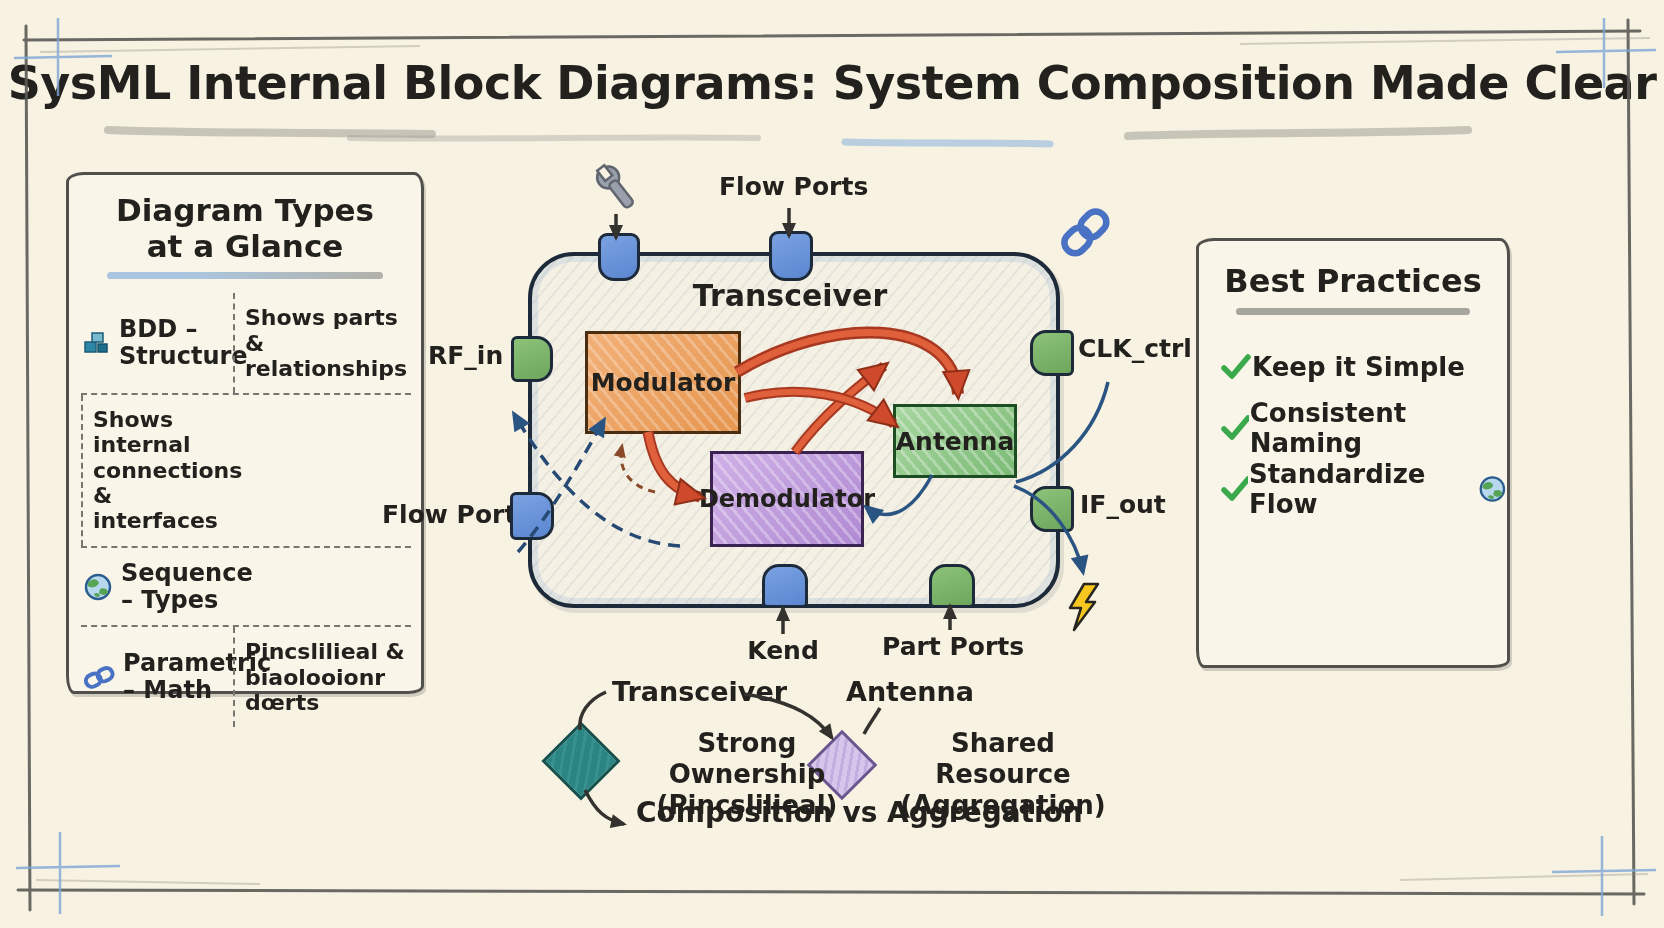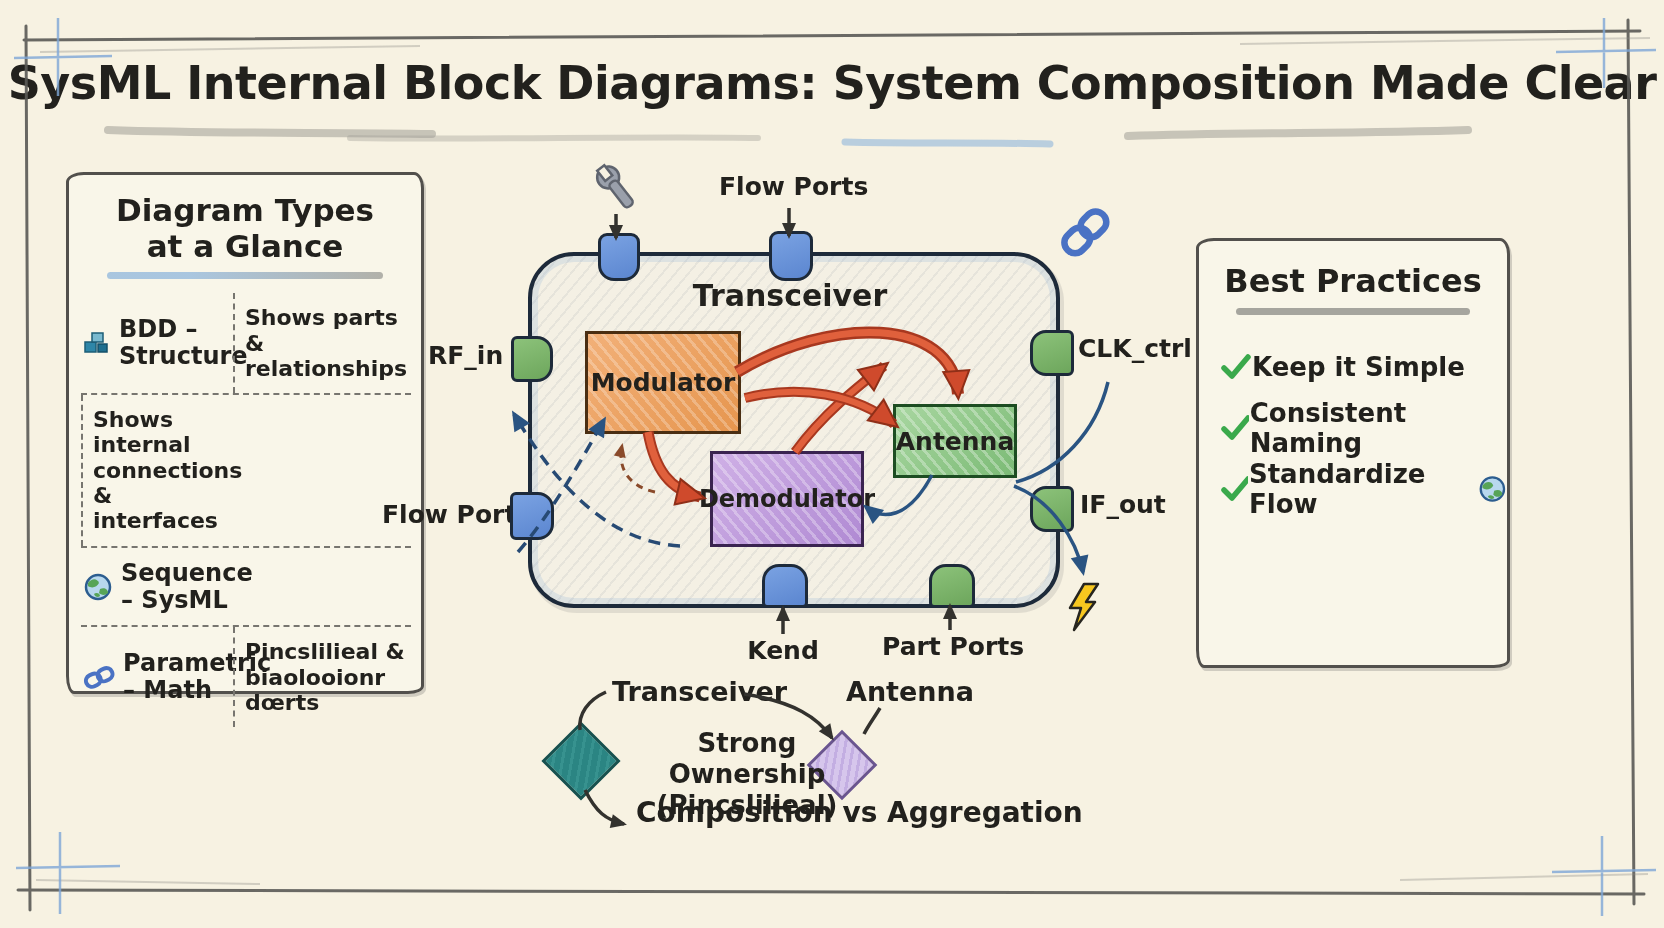--- a/index.html
+++ b/index.html
@@ -129,21 +129,21 @@
       <div class="trow">
         <div class="tlabel">
           <span class="ticon">
             <svg width="30" height="30" viewBox="-15 -15 30 30">
                 <circle r="12" fill="#b8d8ee" stroke="#2c5d8f" stroke-width="2.5"></circle>
                 <path d="M-10,-4 C-6,-9 -1,-9 1,-4 C-1,0 -6,2 -10,-1 Z" fill="#57a457"></path>
                 <path d="M2,2 C6,0 10,2 10,6 C7,9 3,8 1,6 Z" fill="#57a457"></path>
                 <path d="M-4,7 C-2,5 2,6 2,9 C0,11 -3,10 -4,7 Z" fill="#57a457"></path>
               </svg>
           </span>
-          <span>Sequence – SysML</span>
+          <span>Sequence – Types</span>
         </div>
       </div>
       <div class="trow">
         <div class="tlabel">
           <span class="ticon">
             <svg width="32" height="24" viewBox="-16 -12 32 24">
                 <g transform="rotate(-25)">
                   <rect x="-14" y="-5.5" width="15" height="12" rx="6" fill="none" stroke="#4a72c4" stroke-width="4"></rect>
                   <rect x="-1" y="-5.5" width="15" height="12" rx="6" fill="none" stroke="#4a72c4" stroke-width="4"></rect>
                 </g>
@@ -213,20 +213,24 @@
 
   <div class="legend-text" style="left:612px;top:676px;font-size:27px;">Transceiver</div>
   <div class="legend-text" style="left:846px;top:676px;font-size:27px;">Antenna</div>
 
   <div class="diamond diamond-teal"></div>
   <div class="diamond diamond-purple"></div>
 
   <div class="legend-text legend-two-line" style="left:632px;top:728px;width:230px;">
     <div>Strong Ownership</div>
     <div>(Pincslilieal)</div>
+  </div>
+  <div class="legend-text legend-two-line" style="left:888px;top:728px;width:230px;">
+    <div>Shared Resource</div>
+    <div>(Aggregation)</div>
   </div>
   <div class="legend-text" style="left:636px;top:796px;font-size:28px;">Composition vs Aggregation</div>
 
   <svg class="overlay" width="1664" height="928" viewBox="0 0 1664 928">
     <defs>
       <marker id="aInk" markerUnits="userSpaceOnUse" markerWidth="20" markerHeight="20" refX="15" refY="10" orient="auto">
         <path d="M2 3 L18 10 L2 17 Z" fill="#33322e"></path>
       </marker>
       <marker id="aNavy" markerUnits="userSpaceOnUse" markerWidth="24" markerHeight="24" refX="18" refY="12" orient="auto">
         <path d="M2 3 L22 12 L2 21 Z" fill="#2a5482"></path>

